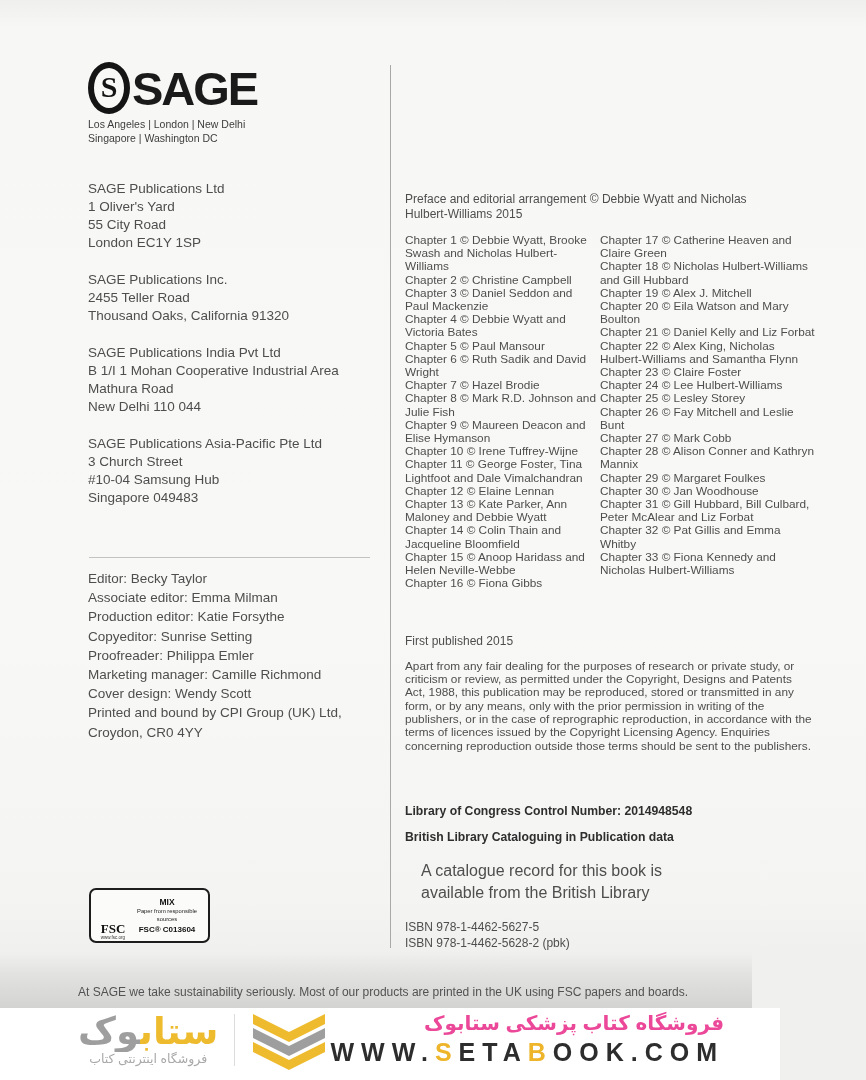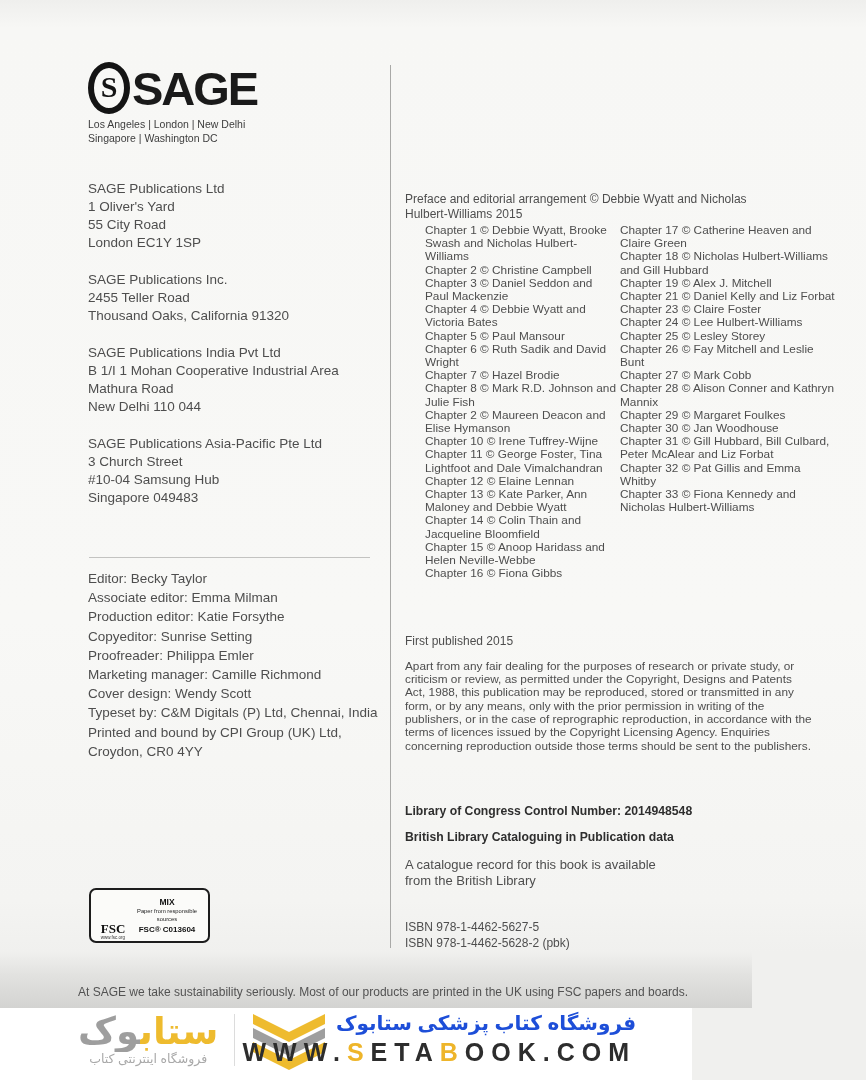--- a/index.html
+++ b/index.html
@@ -22,59 +22,59 @@
   .addr-wrap{position:absolute;left:88px;top:180px;width:292px;}
   .addr-block{font-size:13.5px;line-height:18px;margin-bottom:19px;color:#4e4e4e;}
   .h-divider{position:absolute;left:89px;top:557px;width:281px;height:1px;background:#c3c3c1;}
   .credits{position:absolute;left:88px;top:569px;width:296px;font-size:13.5px;line-height:19.2px;color:#4e4e4e;}
   .credits p{margin:0;}
   
   .v-divider{position:absolute;left:390px;top:65px;width:1px;height:883px;background:#a9a9a7;}
   
   .rcol{position:absolute;left:405px;top:0;width:410px;}
   .preface{position:absolute;top:180px;left:0;width:372px;font-size:12px;line-height:15px;}
-  .chapters{position:absolute;top:224px;left:0;width:410px;display:flex;margin-left:20px;}
+  .chapters{position:absolute;top:234px;left:0;width:410px;display:flex;}
   .chap-col{font-size:11.8px;line-height:13.2px;}
   .chap-col-left{width:192px;margin-right:3px;}
   .chap-col-right{width:215px;}
   .chap-col p{margin:0;}
   .first-published{position:absolute;top:622px;left:0;font-size:12px;text-align:center;}
   .rights{position:absolute;top:648px;left:0;width:408px;font-size:11.8px;line-height:13.3px;}
   .loc-line{position:absolute;top:792px;left:0;font-size:12.2px;font-weight:bold;color:#2e2e2e;}
   .bl-heading{position:absolute;top:818px;left:0;font-size:12.2px;font-weight:bold;color:#2e2e2e;text-align:center;}
-  .bl-note{position:absolute;top:844px;left:0;width:270px;font-size:13px;line-height:16px;}
+  .bl-note{position:absolute;top:844px;left:16px;width:270px;font-size:16px;line-height:22px;}
   .isbn{position:absolute;top:920px;left:0;font-size:12px;line-height:15.5px;}
   .isbn p{margin:0;}
   
   .fsc{position:absolute;left:89px;top:888px;width:121px;height:55px;border:2px solid #1d1d1d;
     border-radius:7px;background:#fbfbf9;display:flex;align-items:stretch;box-sizing:border-box;}
   .fsc-left{width:42px;display:flex;flex-direction:column;align-items:center;justify-content:flex-end;
     padding:3px 0 2px 2px;box-sizing:border-box;margin-top:48px;}
   .fsc-brand{font-family:"Liberation Serif","DejaVu Serif",serif;font-weight:bold;font-size:13px;color:#111;line-height:1;}
   .fsc-site{font-size:4.5px;color:#333;line-height:1.4;}
   .fsc-right{flex:1;display:flex;flex-direction:column;align-items:center;justify-content:center;
     text-align:center;padding:2px 7px 2px 0;}
   .fsc-mix{font-size:8.5px;font-weight:bold;color:#111;line-height:1.2;}
   .fsc-desc{font-size:5.8px;color:#222;line-height:1.25;margin-top:1px;}
   .fsc-code{font-size:8px;font-weight:bold;color:#111;margin-top:2px;}
   
   .sus-band{position:absolute;left:0;top:952px;width:752px;height:56px;
     background:linear-gradient(180deg,#f0f0ee 0%,#e2e2e0 40%,#d3d3d1 100%);}
   .sus-text{position:absolute;left:78px;bottom:9px;font-size:12px;color:#525252;}
   
-  .footer{position:absolute;left:0;top:1008px;width:692px;height:72px;background:#ffffff;}
+  .footer{position:absolute;left:0;top:1008px;width:780px;height:72px;background:#ffffff;}
   .seta-lockup{position:absolute;left:78px;top:4px;display:flex;align-items:flex-start;}
   .seta-wordwrap{text-align:center;}
   .seta-word{font-size:37px;font-weight:bold;line-height:40px;direction:rtl;
     background:linear-gradient(90deg,#9e9e9e 0%,#9e9e9e 44%,#eebb2e 44%,#eebb2e 100%);
     -webkit-background-clip:text;background-clip:text;color:transparent;}
   .seta-tagline{font-size:12.5px;color:#a9a9a9;direction:rtl;line-height:14px;}
   .seta-divider{width:1px;height:52px;background:#dcdcdc;margin:2px 14px 0 16px;}
   .seta-right{position:absolute;right:56px;top:2px;text-align:right;}
-  .seta-title-fa{font-size:20px;color:#1d4ed8;font-weight:600;direction:rtl;line-height:26px;}
+  .seta-title-fa{font-size:20px;color:#ec4899;font-weight:600;direction:rtl;line-height:26px;}
   .seta-url{font-size:25px;font-weight:bold;color:#2d2d2d;letter-spacing:7px;line-height:32px;white-space:nowrap;}
   .accent{color:#eeb52a;}
 </style>
 </head>
 <body>
 
 <div class="brand">
   <span class="sage-oval">
     <span class="sage-s">S</span>
   </span>
@@ -119,55 +119,56 @@
 
 <div class="credits">
 
 <p>Editor: Becky Taylor</p>
     <p>Associate editor: Emma Milman</p>
     <p>Production editor: Katie Forsythe</p>
     <p>Copyeditor: Sunrise Setting</p>
     <p>Proofreader: Philippa Emler</p>
     <p>Marketing manager: Camille Richmond</p>
     <p>Cover design: Wendy Scott</p>
-    <p>Typeset by: C&amp;M Digitals (P) Ltd, Chennai, India</p>
     <p>Printed and bound by CPI Group (UK) Ltd, Croydon, CR0 4YY</p>
   </div>
 
 <div class="v-divider"></div>
 
 <div class="rcol">
   <p class="preface">Preface and editorial arrangement © Debbie Wyatt and Nicholas Hulbert-Williams 2015</p>
 
   <div class="chapters">
     <div class="chap-col chap-col-left">
 
     <p>Chapter 1 © Debbie Wyatt, Brooke Swash and Nicholas Hulbert-Williams</p>
         <p>Chapter 2 © Christine Campbell</p>
         <p>Chapter 3 © Daniel Seddon and Paul Mackenzie</p>
         <p>Chapter 4 © Debbie Wyatt and Victoria Bates</p>
         <p>Chapter 5 © Paul Mansour</p>
         <p>Chapter 6 © Ruth Sadik and David Wright</p>
         <p>Chapter 7 © Hazel Brodie</p>
         <p>Chapter 8 © Mark R.D. Johnson and Julie Fish</p>
-        <p>Chapter 2 © Maureen Deacon and Elise Hymanson</p>
+        <p>Chapter 9 © Maureen Deacon and Elise Hymanson</p>
         <p>Chapter 10 © Irene Tuffrey-Wijne</p>
         <p>Chapter 11 © George Foster, Tina Lightfoot and Dale Vimalchandran</p>
         <p>Chapter 12 © Elaine Lennan</p>
         <p>Chapter 13 © Kate Parker, Ann Maloney and Debbie Wyatt</p>
         <p>Chapter 14 © Colin Thain and Jacqueline Bloomfield</p>
         <p>Chapter 15 © Anoop Haridass and Helen Neville-Webbe</p>
         <p>Chapter 16 © Fiona Gibbs</p>
       </div>
     <div class="chap-col chap-col-right">
 
     <p>Chapter 17 © Catherine Heaven and Claire Green</p>
         <p>Chapter 18 © Nicholas Hulbert-Williams and Gill Hubbard</p>
         <p>Chapter 19 © Alex J. Mitchell</p>
+        <p>Chapter 20 © Eila Watson and Mary Boulton</p>
         <p>Chapter 21 © Daniel Kelly and Liz Forbat</p>
+        <p>Chapter 22 © Alex King, Nicholas Hulbert-Williams and Samantha Flynn</p>
         <p>Chapter 23 © Claire Foster</p>
         <p>Chapter 24 © Lee Hulbert-Williams</p>
         <p>Chapter 25 © Lesley Storey</p>
         <p>Chapter 26 © Fay Mitchell and Leslie Bunt</p>
         <p>Chapter 27 © Mark Cobb</p>
         <p>Chapter 28 © Alison Conner and Kathryn Mannix</p>
         <p>Chapter 29 © Margaret Foulkes</p>
         <p>Chapter 30 © Jan Woodhouse</p>
         <p>Chapter 31 © Gill Hubbard, Bill Culbard, Peter McAlear and Liz Forbat</p>
         <p>Chapter 32 © Pat Gillis and Emma Whitby</p>

